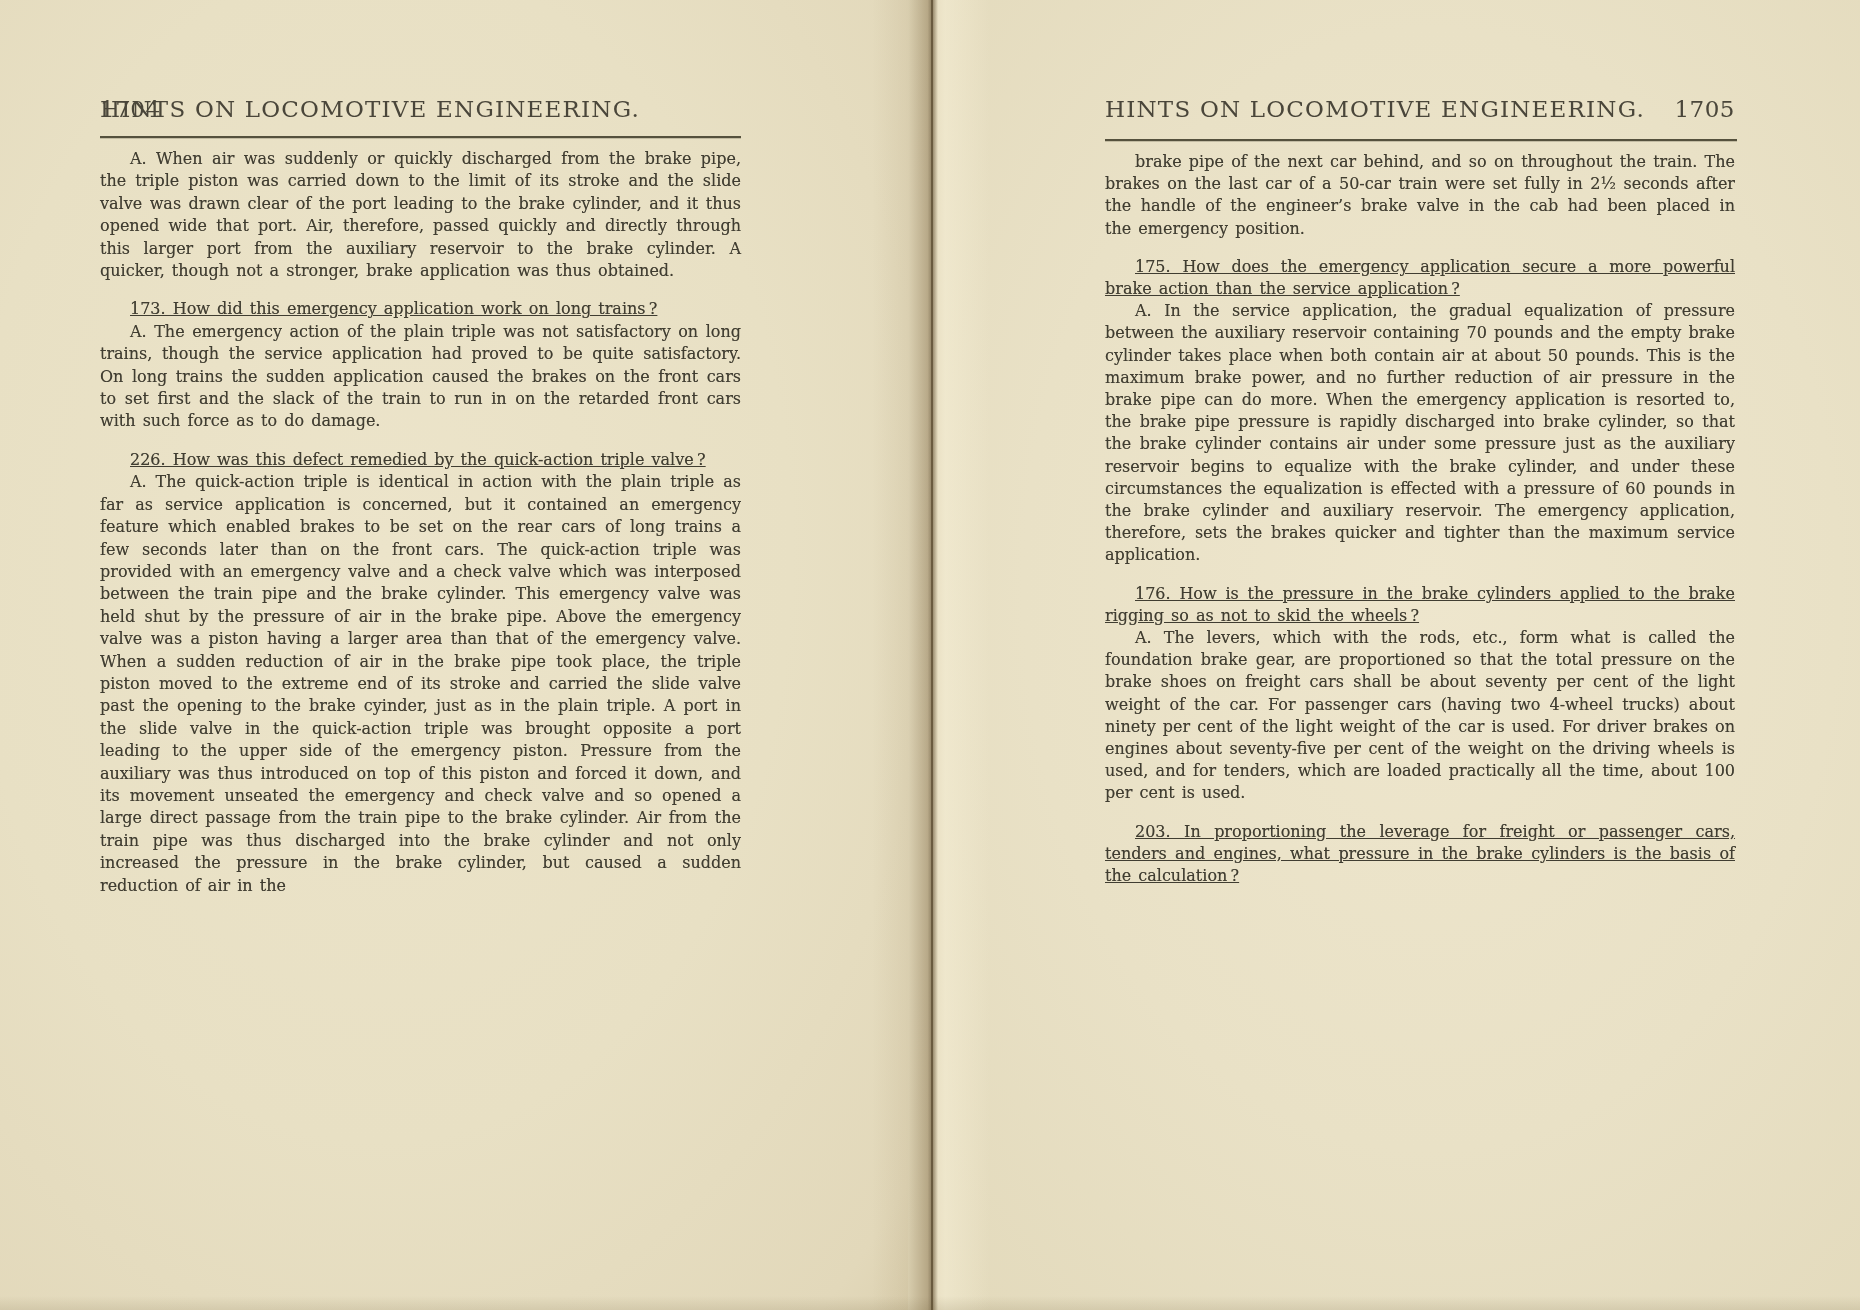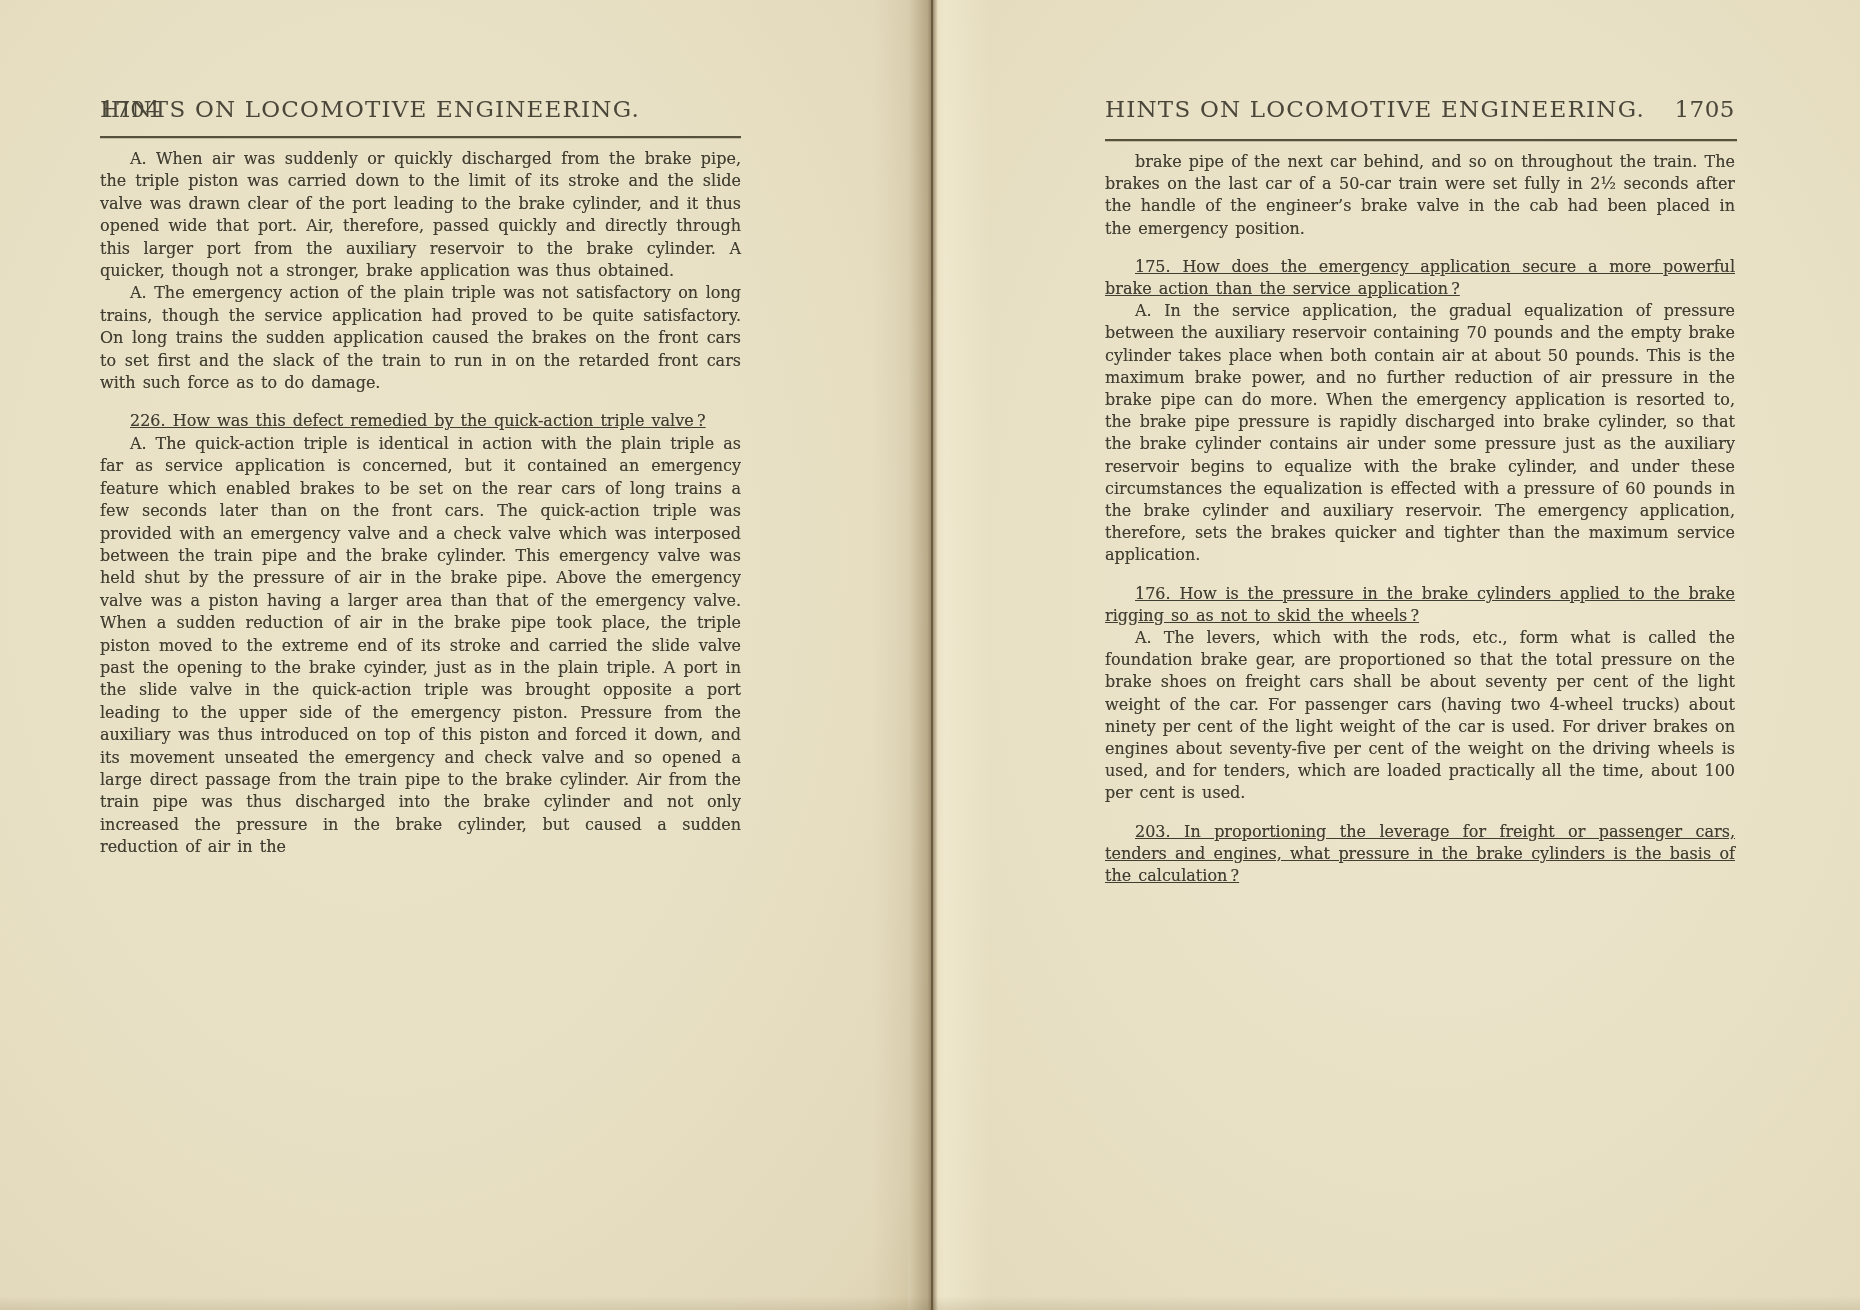--- a/index.html
+++ b/index.html
@@ -91,20 +91,21 @@
 <body>
 
 <div class="page page-left">
   <div class="running-head">
     <span class="folio folio-left">1704</span>
     <span>HINTS ON LOCOMOTIVE ENGINEERING.</span>
   </div>
   <div class="head-rule"></div>
   <div class="page-body">
       <p class="para answer">A. When air was suddenly or quickly discharged from the brake pipe, the triple piston was carried down to the limit of its stroke and the slide valve was drawn clear of the port leading to the brake cylinder, and it thus opened wide that port.  Air, therefore, passed quickly and directly through this larger port from the auxiliary reservoir to the brake cylinder.  A quicker, though not a stronger, brake application was thus obtained.</p>
+      <p class="para question">173. How did this emergency application work on long trains ?</p>
       <p class="para answer">A. The emergency action of the plain triple was not satisfactory on long trains, though the service application had proved to be quite satisfactory.  On long trains the sudden application caused the brakes on the front cars to set first and the slack of the train to run in on the retarded front cars with such force as to do damage.</p>
       <p class="para question">226. How was this defect remedied by the quick-action triple valve ?</p>
       <p class="para answer">A. The quick-action triple is identical in action with the plain triple as far as service application is concerned, but it contained an emergency feature which enabled brakes to be set on the rear cars of long trains a few seconds later than on the front cars.  The quick-action triple was provided with an emergency valve and a check valve which was interposed between the train pipe and the brake cylinder.  This emergency valve was held shut by the pressure of air in the brake pipe.  Above the emergency valve was a piston having a larger area than that of the emergency valve.  When a sudden reduction of air in the brake pipe took place, the triple piston moved to the extreme end of its stroke and carried the slide valve past the opening to the brake cyinder, just as in the plain triple.  A port in the slide valve in the quick-action triple was brought opposite a port leading to the upper side of the emergency piston.  Pressure from the auxiliary was thus introduced on top of this piston and forced it down, and its movement unseated the emergency and check valve and so opened a large direct passage from the train pipe to the brake cylinder.  Air from the train pipe was thus discharged into the brake cylinder and not only increased the pressure in the brake cylinder, but caused a sudden reduction of air in the</p>
     </div>
 </div>
 
 <div class="page page-right">
   <div class="running-head">
     <span>HINTS ON LOCOMOTIVE ENGINEERING.</span>
     <span class="folio folio-right">1705</span>

